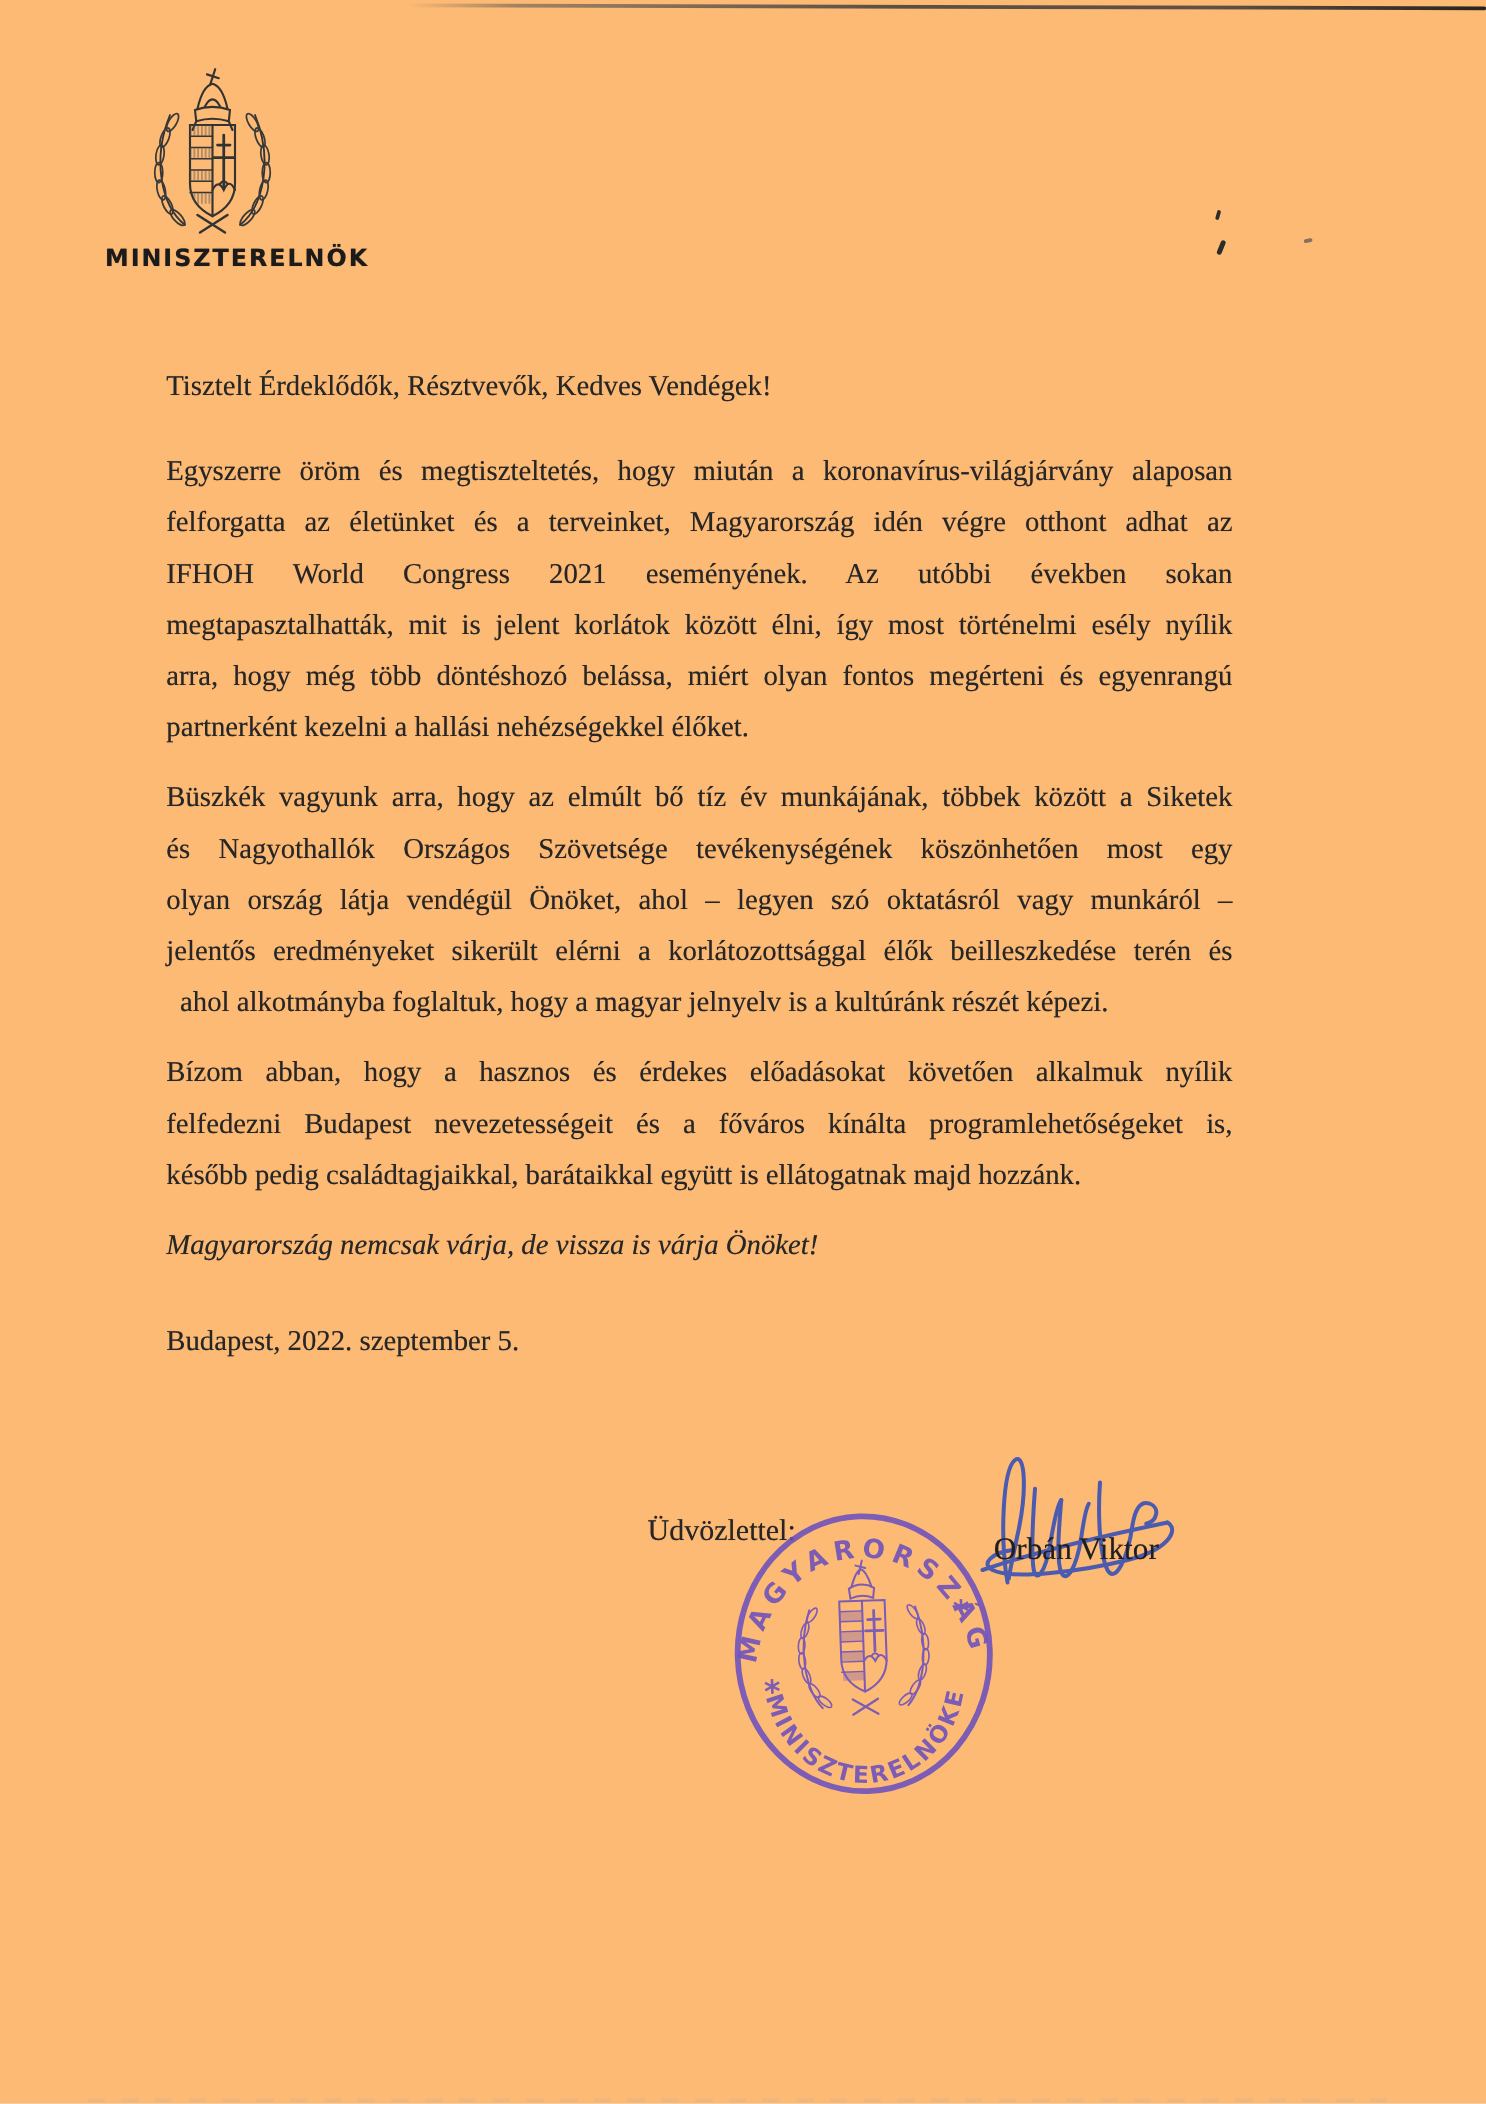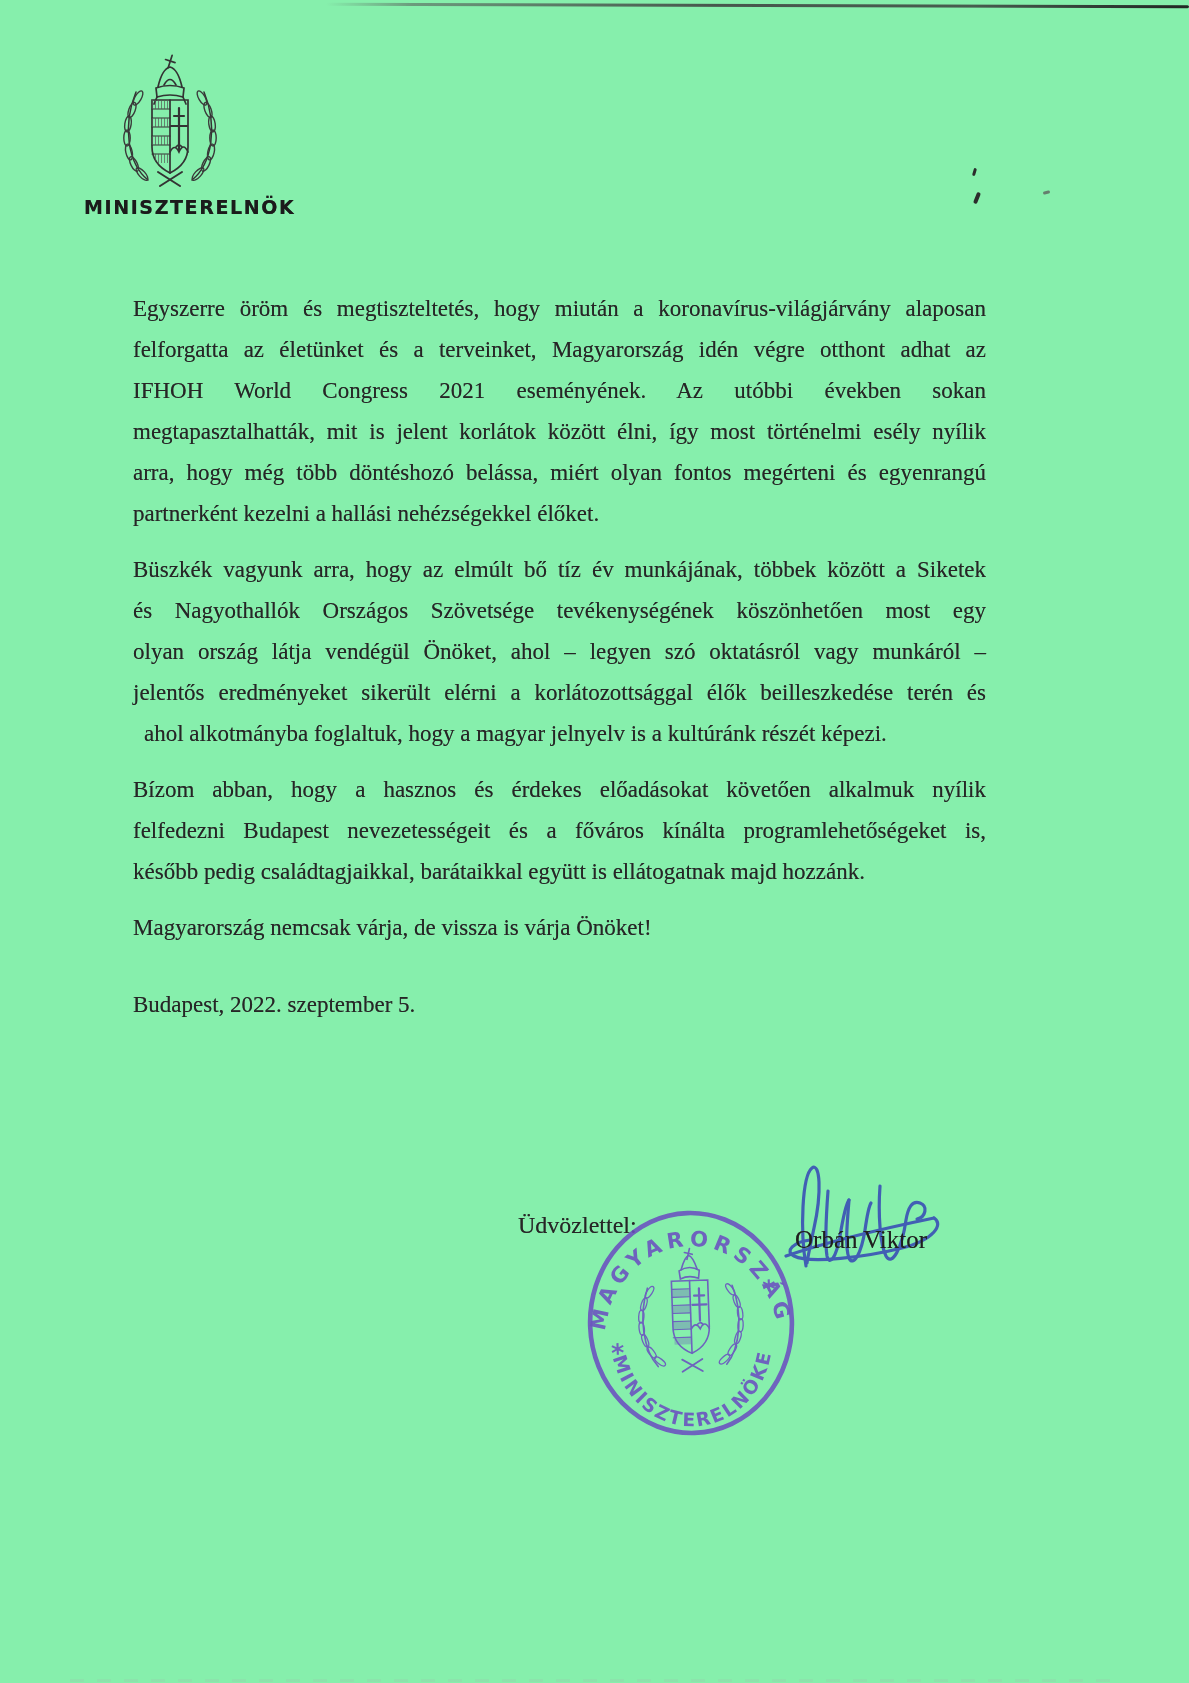--- a/index.html
+++ b/index.html
@@ -1,18 +1,18 @@
 <!DOCTYPE html>
 <html><head>
 <meta charset="utf-8">
 <style>
   html,body { margin:0; padding:0; background:#e9e9e9; }
   .page {
     position:relative; width:1189px; height:1683px;
-    background:#86efac; overflow:hidden;
+    background:#fdba74; overflow:hidden;
     font-family:"Liberation Serif", serif; color:#262626;
   }
   .scanline {
     position:absolute; left:326px; top:4px; width:863px; height:3px;
     background:linear-gradient(90deg, rgba(120,120,120,0) 0%, rgba(85,85,85,.55) 10%,
       rgba(60,60,60,.85) 45%, rgba(55,55,55,.8) 75%, rgba(30,30,30,.95) 98%);
     transform:rotate(.15deg); border-radius:2px;
   }
   .arms { position:absolute; left:100px; top:52px; width:140px; height:148px; }
   .org-label {
@@ -22,21 +22,21 @@
     text-shadow:0 0 .6px rgba(20,20,20,.7);
   }
   .letter {
     position:absolute; left:133px; top:288px; width:853px;
     font-size:23px; line-height:41px;
     text-shadow:0 0 .55px rgba(55,55,55,.6);
   }
   .jline, .jline span { white-space:nowrap; }
   .salutation { margin-bottom:27px; }
   .para { margin-bottom:15px; }
-  .farewell { margin-bottom:30px; }
+  .farewell { margin-bottom:30px;font-style:italic; }
   .closing {
     position:absolute; left:518px; top:1212px; font-size:24px;
     text-shadow:0 0 .55px rgba(55,55,55,.6);
   }
   .stamp {
     position:absolute; left:584px; top:1208px; width:214px; height:230px;
     transform:rotate(-2deg); opacity:.95;
   }
   .stamp text { font-family:"DejaVu Sans", sans-serif; font-weight:bold; }
   .signature { position:absolute; left:776px; top:1146px; width:170px; height:130px; }
@@ -130,20 +130,21 @@
     </g>
   </svg>
 
   <div class="org-label">MINISZTERELNÖK</div>
 
   <div class="speck speck1"></div>
   <div class="speck speck2"></div>
   <div class="speck speck3"></div>
 
   <div class="letter">
+    <div class="salutation jline last" style="word-spacing: 0px;"><span>Tisztelt Érdeklődők, Résztvevők, Kedves Vendégek!</span></div>
 
     <div class="para">
       <div class="jline" style="word-spacing: 8.98438px;"><span>Egyszerre öröm és megtiszteltetés, hogy miután a koronavírus-világjárvány alaposan</span></div>
       <div class="jline" style="word-spacing: 9.54261px;"><span>felforgatta az életünket és a terveinket, Magyarország idén végre otthont adhat az</span></div>
       <div class="jline" style="word-spacing: 25.5449px;"><span>IFHOH World Congress 2021 eseményének. Az utóbbi években sokan</span></div>
       <div class="jline" style="word-spacing: 6.0625px;"><span>megtapasztalhatták, mit is jelent korlátok között élni, így most történelmi esély nyílik</span></div>
       <div class="jline" style="word-spacing: 6.30114px;"><span>arra, hogy még több döntéshozó belássa, miért olyan fontos megérteni és egyenrangú</span></div>
       <div class="jline last" style="word-spacing: 0px;"><span>partnerként kezelni a hallási nehézségekkel élőket.</span></div>
     </div>
 

